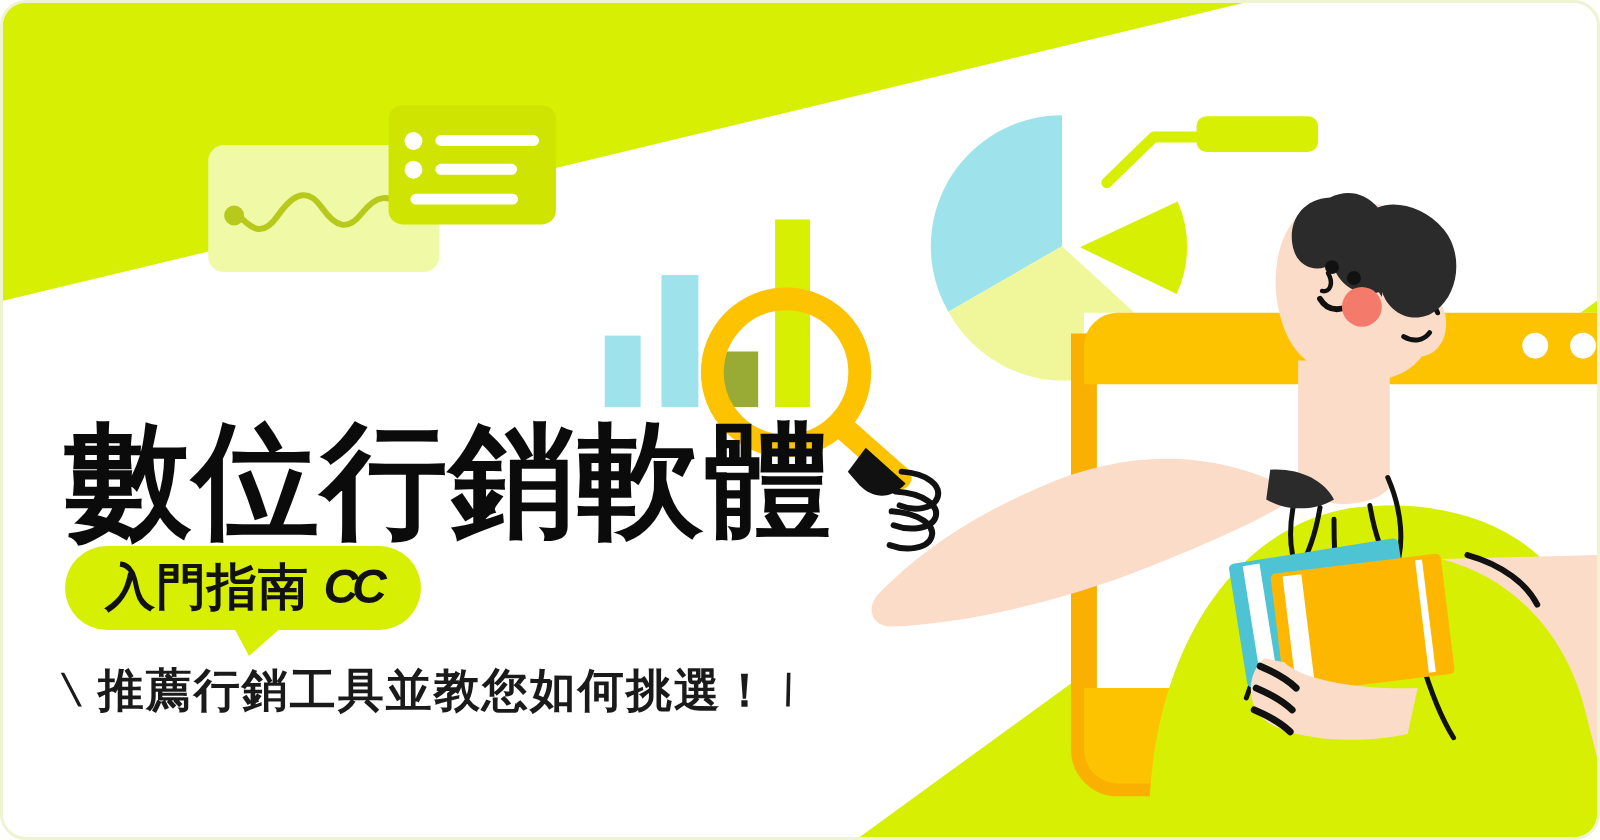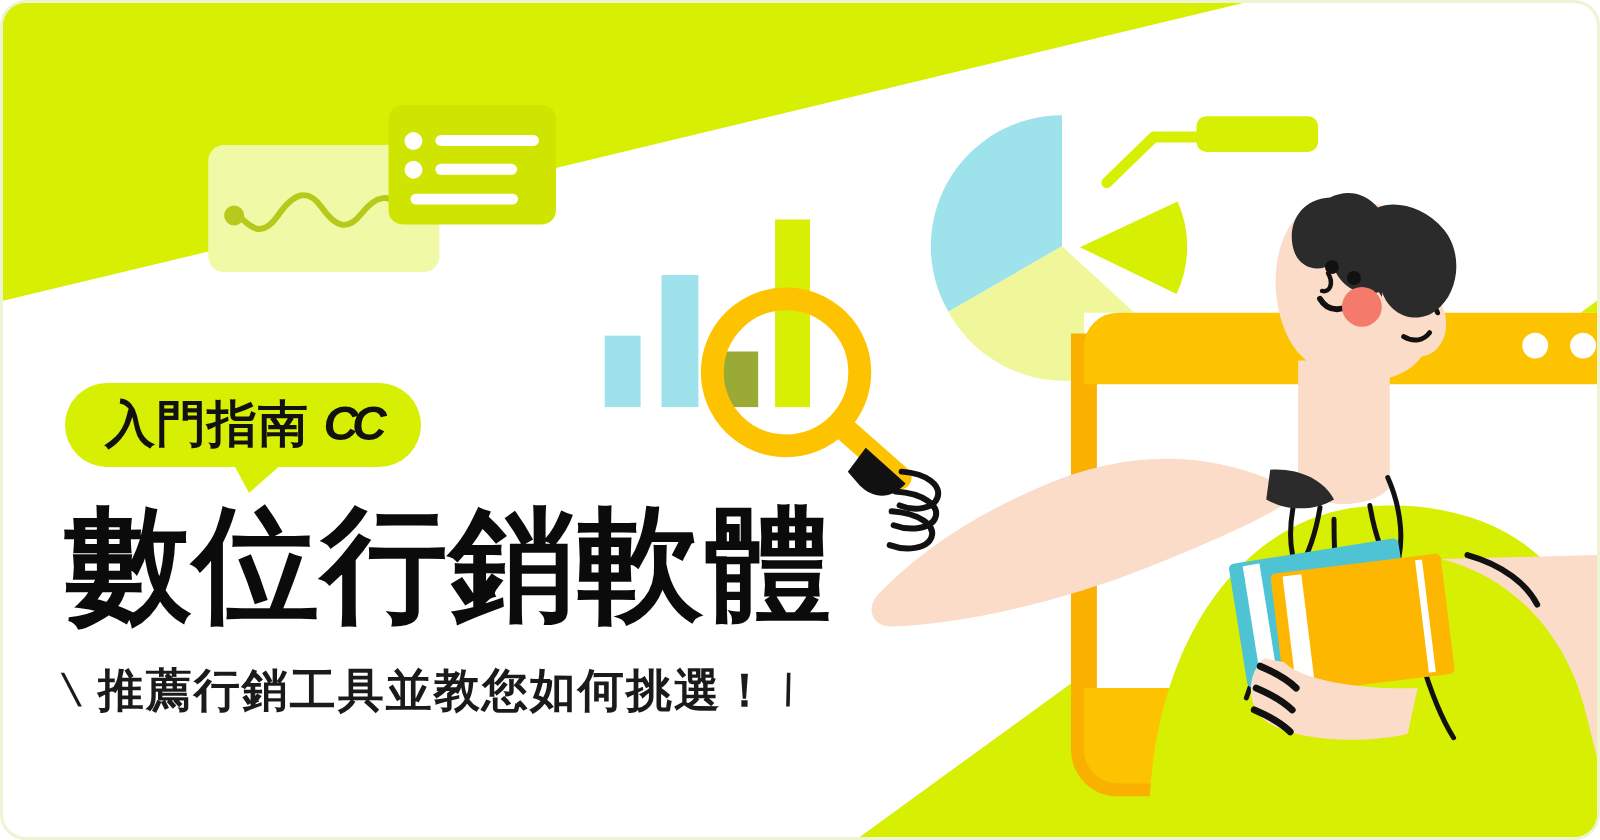--- a/index.html
+++ b/index.html
@@ -215,26 +215,26 @@
 
     <circle cx="786" cy="372" r="74" fill="none" stroke="#FDC300" stroke-width="23"></circle>
 
     <path d="M902,472 C928,474 942,486 938,498 C934,510 914,512 900,506" fill="none" stroke="#111" stroke-width="6" stroke-linecap="round"></path>
     <path d="M896,492 C924,494 940,506 936,518 C932,530 910,532 894,526" fill="none" stroke="#111" stroke-width="6" stroke-linecap="round"></path>
     <path d="M892,512 C920,514 936,526 932,538 C928,550 906,552 890,546" fill="none" stroke="#111" stroke-width="6" stroke-linecap="round"></path>
   </svg>
 
   <div id="text-block">
 
+    <div id="headline">數位行銷軟體</div>
+
     <div id="badge">
       <span id="badge-label">入門指南</span>
       <span id="badge-quote">CC</span>
     </div>
 
-    <div id="headline">數位行銷軟體</div>
-
     <div id="subline">
       <span class="slash slash-l">\</span><span>推薦行銷工具並教您如何挑選！</span><span class="slash slash-r">/</span>
     </div>
 
   </div>
 
 </div>
 
 </body></html>

